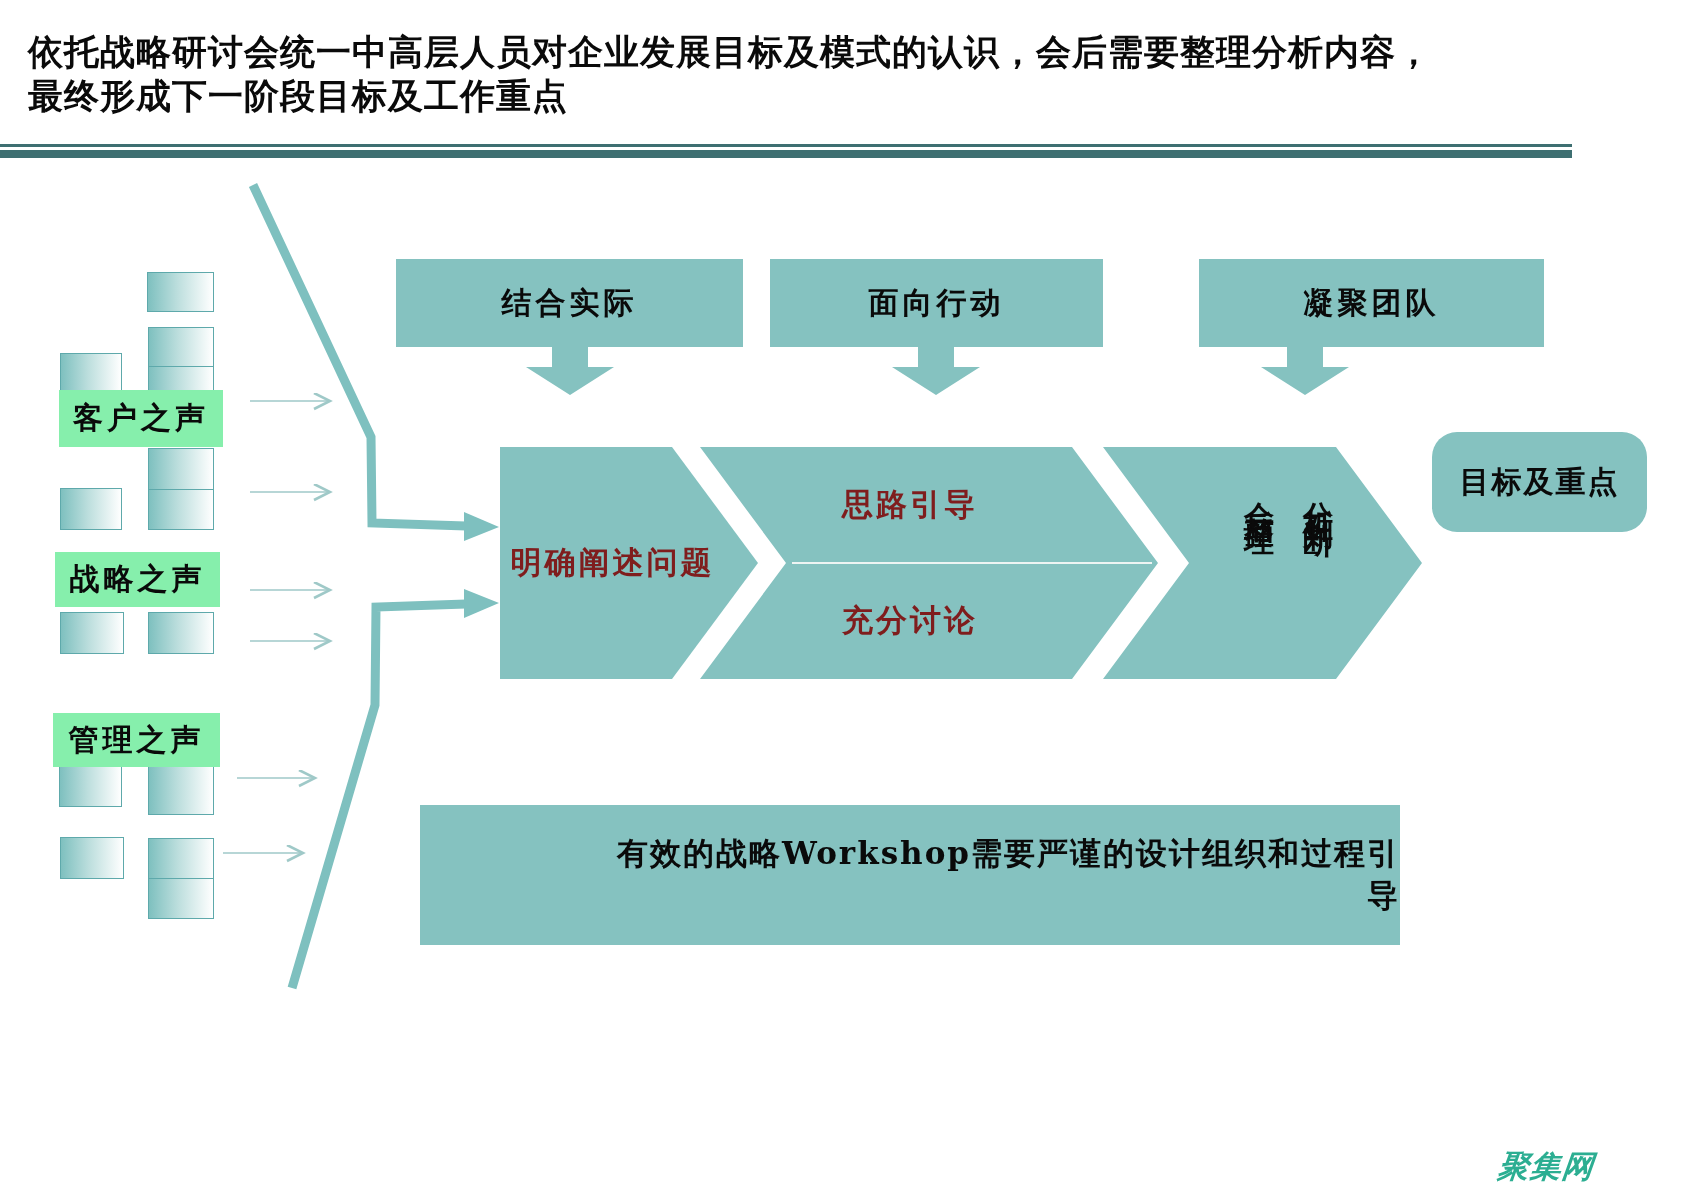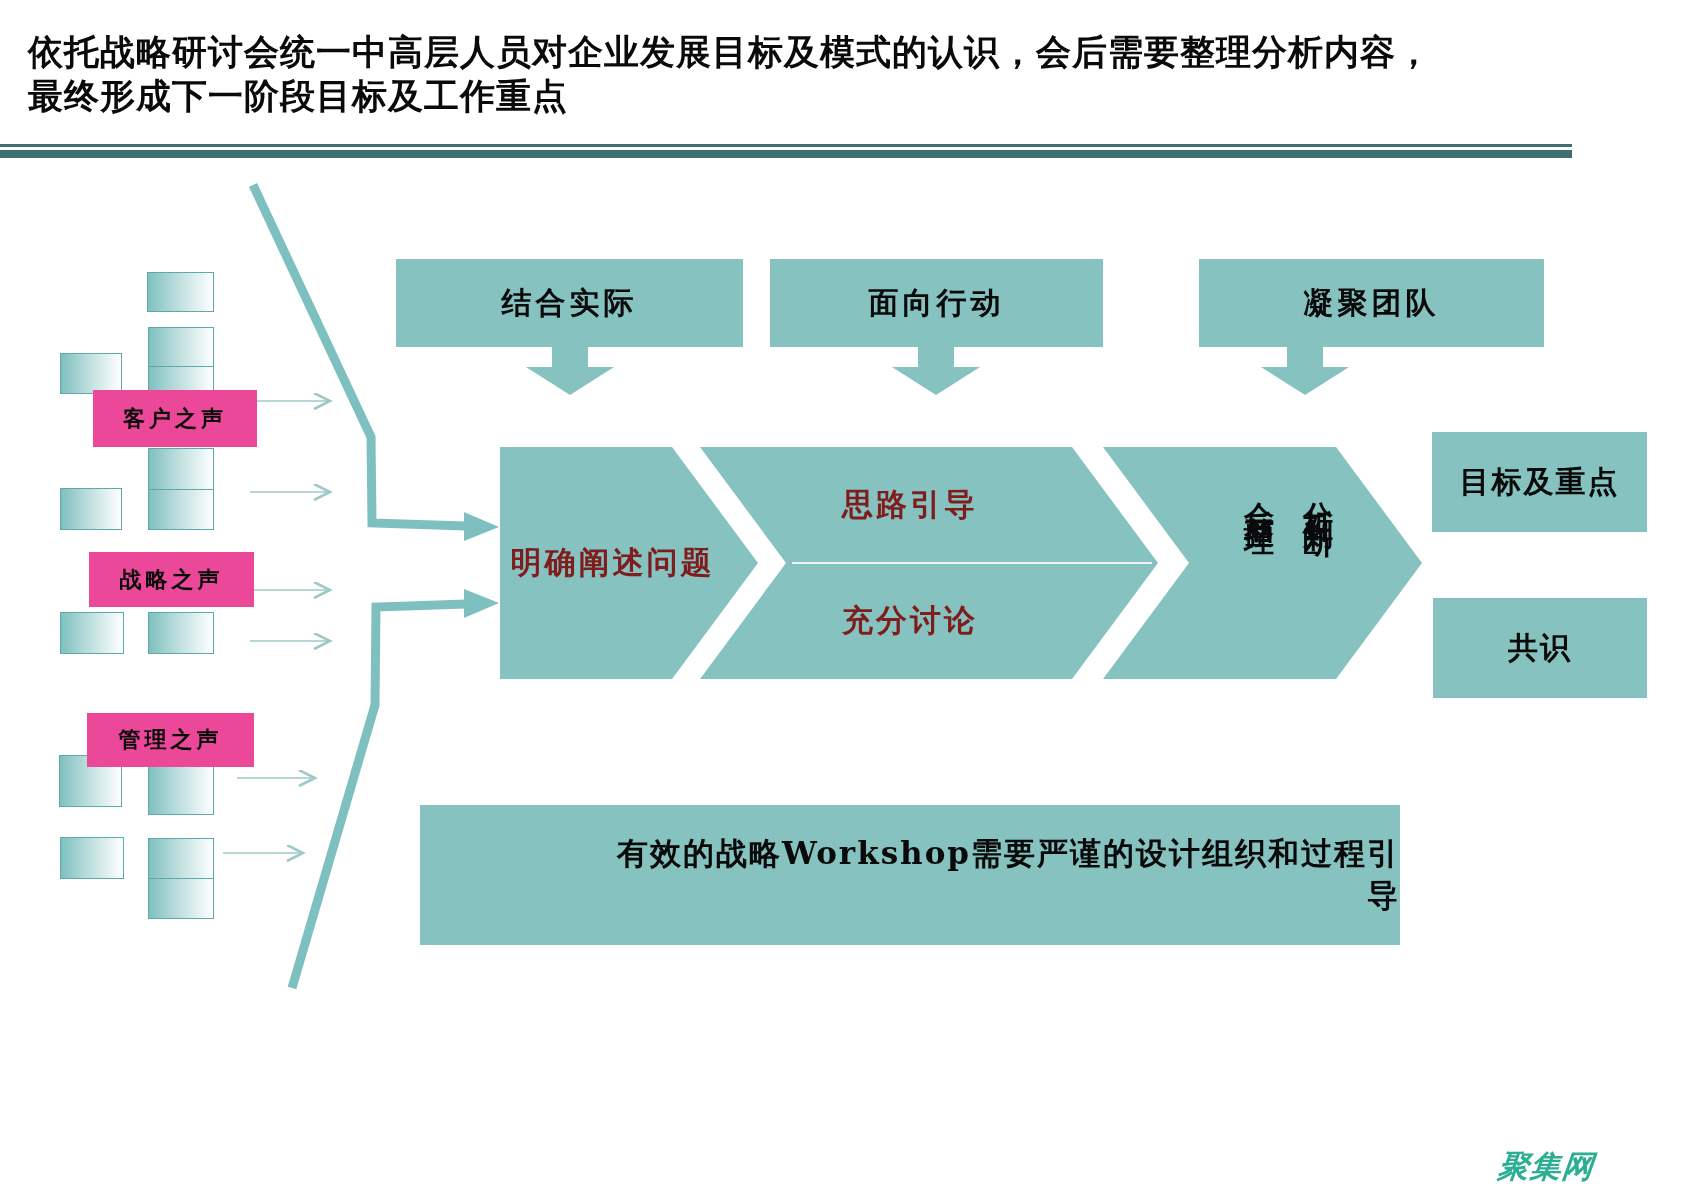--- a/index.html
+++ b/index.html
@@ -12,30 +12,30 @@
     left:28px;top:30px;width:1540px;
     font-size:35px;font-weight:bold;line-height:44px;letter-spacing:1px;color:#0a0a0a;
   }
   .divider-thin{left:0;top:144px;width:1572px;height:3px;background:#3e6f71;}
   .divider-thick{left:0;top:150px;width:1572px;height:8px;background:#3e6f71;}
   .gbox{
     border:1px solid #5ea9ab;
     background:linear-gradient(90deg,#7ec0bf 0%,#bcdedd 45%,#ffffff 100%);
   }
   .srclabel{
-    background:#ec4899;display:flex;align-items:center;justify-content:center;
-    font-size:22px;font-weight:bold;letter-spacing:4px;color:#0a0a0a;margin-left:34px;
+    background:#86efac;display:flex;align-items:center;justify-content:center;
+    font-size:30px;font-weight:bold;letter-spacing:4px;color:#0a0a0a;
   }
   .pbox{
     background:#85c2c0;display:flex;align-items:center;justify-content:center;
     font-size:30px;font-weight:bold;letter-spacing:4px;color:#0a0a0a;font-family:Liberation Mono, monospace;
   }
   .obox{
     background:#85c2c0;display:flex;align-items:center;justify-content:center;
-    font-size:30px;font-weight:bold;letter-spacing:2px;color:#0a0a0a;
+    font-size:30px;font-weight:bold;letter-spacing:2px;color:#0a0a0a;border-radius:25px;
   }
   .steptext{
     display:flex;align-items:center;justify-content:center;
     font-size:31px;font-weight:bold;letter-spacing:3px;color:#7f1d1d;z-index:3;
   }
   .vtext{
     writing-mode:vertical-rl;text-orientation:upright;
     font-size:30px;font-weight:bold;letter-spacing:8px;color:#0a0a0a;z-index:3;
   }
   .banner{
@@ -121,21 +121,20 @@
   <div class="abs pbox z2" style="left:770px;top:259px;width:333px;height:88px">面向行动</div>
   <div class="abs pbox z2" style="left:1199px;top:259px;width:345px;height:88px">凝聚团队</div>
 
   <div class="abs steptext" style="left:500px;top:447px;width:225px;height:232px">明确阐述问题</div>
   <div class="abs steptext" style="left:740px;top:447px;width:340px;height:116px">思路引导</div>
   <div class="abs steptext" style="left:740px;top:563px;width:340px;height:116px">充分讨论</div>
   <div class="abs vtext" style="left:1238px;top:478px;height:180px">会后整理</div>
   <div class="abs vtext" style="left:1297px;top:478px;height:180px">分析判断</div>
 
   <div class="abs obox z2" style="left:1432px;top:432px;width:215px;height:100px">目标及重点</div>
-  <div class="abs obox z2" style="left:1433px;top:598px;width:214px;height:100px">共识</div>
 
   <div class="abs banner z2">
     <span>有效的战略Workshop需要严谨的设计组织和过程引导</span>
   </div>
 
   <div class="abs watermark z2">聚集网</div>
 
 </div>
 
 </body></html>

